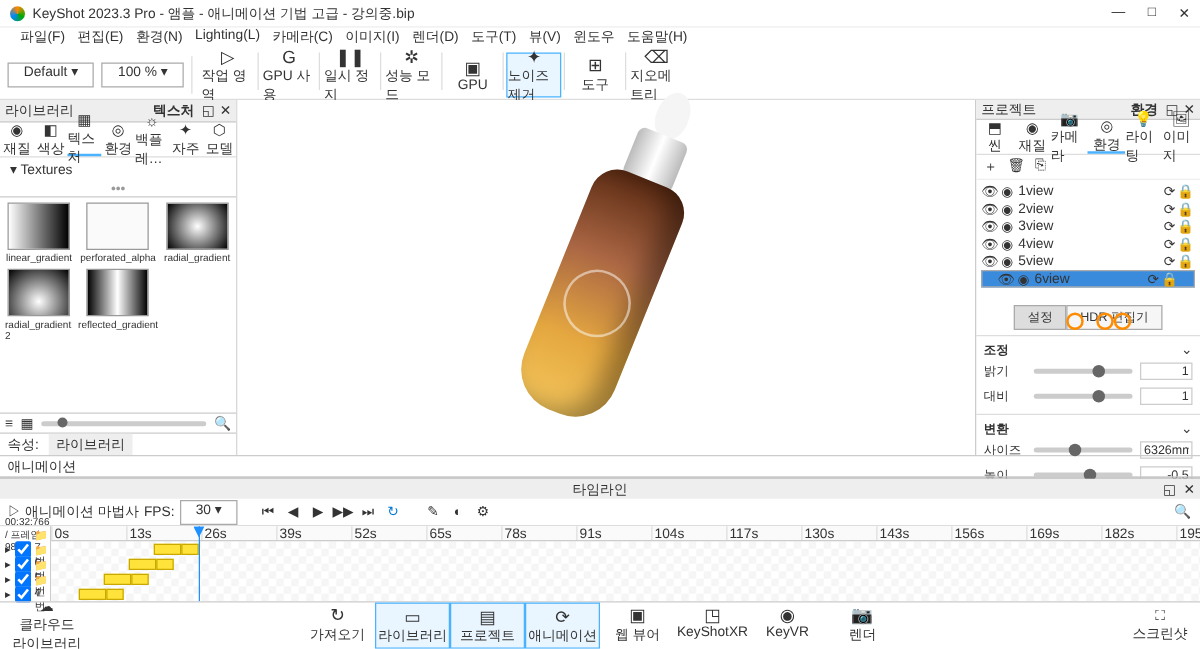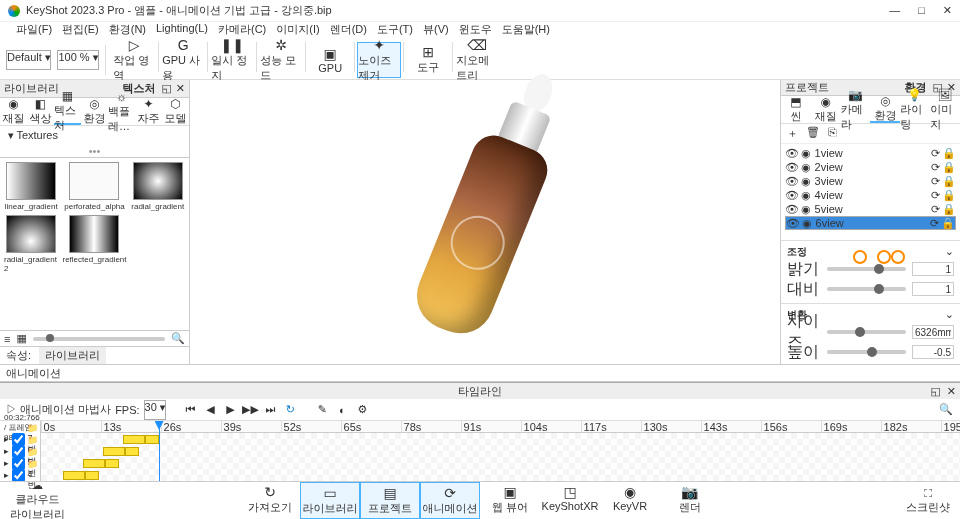--- a/index.html
+++ b/index.html
@@ -7,21 +7,21 @@
 .titlebar{height:22px;background:#fff;display:flex;align-items:center;padding:0 8px;border-bottom:1px solid #eee}
 .titlebar .logo{width:12px;height:12px;border-radius:50%;background:conic-gradient(#f80,#0a0,#08f,#f80);margin-right:6px}
 .titlebar .title{flex:1}
 .titlebar .winctl{display:flex;gap:18px}
 .titlebar .winctl span{cursor:pointer}
 .menubar{height:18px;display:flex;gap:10px;padding:0 16px;align-items:flex-start;color:#222}
 .toolbar{height:40px;display:flex;align-items:center;padding:2px 6px;gap:6px;border-bottom:1px solid #ddd}
 .tbtn{display:flex;flex-direction:column;align-items:center;justify-content:center;width:44px;height:36px;font-size:10px;border:1px solid transparent;cursor:pointer}
 .tbtn.active{border:1px solid #4ab3ff;background:#eaf6ff}
 .tbtn .ico{font-size:14px;height:16px}
-.sel{border:1px solid #aaa;height:20px;padding:0 0;background:#fff}
+.sel{border:1px solid #aaa;height:20px;padding:0 12px;background:#fff}
 .vsep{width:1px;height:30px;background:#ddd}
 .main{flex:1;display:flex;min-height:0}
 .panel-left{width:190px;border-right:1px solid #ccc;display:flex;flex-direction:column}
 .panel-right{width:180px;border-left:1px solid #ccc;display:flex;flex-direction:column}
 .panel-head{height:18px;background:#eee;border-bottom:1px solid #ccc;display:flex;align-items:center;padding:0 4px;font-size:10px}
 .panel-head .spacer{flex:1}
 .tabstrip{display:flex;height:28px;border-bottom:1px solid #ddd}
 .tabstrip .tab{flex:1;display:flex;flex-direction:column;align-items:center;justify-content:center;font-size:9px;cursor:pointer}
 .tabstrip .tab.active{border-bottom:2px solid #4ab3ff;color:#0078d4}
 .tabstrip .tab .ti{font-size:12px}
@@ -43,21 +43,21 @@
 .scene-row.sel{background:#3a8bdc;color:#fff}
 .scene-row .eye{width:12px;text-align:center}
 .scene-row .rigs{margin-left:auto;display:flex;gap:2px;color:#666}
 .hdr-preview{margin:4px auto;width:160px;height:42px;background:linear-gradient(90deg,#111 0%,#111 30%,#fff 33%,#fff 40%,#111 44%,#111 58%,#fff 62%,#fff 70%,#111 74%,#111 100%);border-radius:4px;position:relative}
 .hdr-preview .pin{position:absolute;width:14px;height:14px;border:2px solid #ff8c00;border-radius:50%;top:14px}
 .seg{display:flex;justify-content:center;gap:0;margin:4px 0}
 .seg button{border:1px solid #aaa;background:#f6f6f6;padding:2px 10px;font-size:10px}
 .seg button.on{background:#ddd}
 .prop-section{border-top:1px solid #ddd;padding:4px 6px}
 .prop-row{display:flex;align-items:center;height:20px;gap:6px}
-.prop-row .lbl{width:34px;font-size:16px}
+.prop-row .lbl{width:34px;font-size:10px}
 .prop-row .slider{flex:1;height:4px;background:#ccc;position:relative;border-radius:2px}
 .prop-row .slider .knob{position:absolute;width:10px;height:10px;background:#666;border-radius:50%;top:-3px}
 .prop-row .val{width:42px;text-align:right;font-size:10px;border:1px solid #ccc;padding:1px 2px;height:14px}
 .footer-tabs{height:18px;border-top:1px solid #ccc;display:flex;align-items:center;padding:0 6px;gap:8px;font-size:10px}
 .timeline{border-top:1px solid #aaa;display:flex;flex-direction:column}
 .tl-head{height:16px;background:#eee;display:flex;align-items:center;justify-content:center;font-size:10px;position:relative}
 .tl-head .pops{position:absolute;right:4px;display:flex;gap:6px}
 .tl-ctrl{height:22px;display:flex;align-items:center;gap:4px;padding:0 6px;border-bottom:1px solid #ddd}
 .tl-ctrl .pb{width:16px;height:16px;display:flex;align-items:center;justify-content:center;cursor:pointer}
 .tl-body{height:60px;display:flex}
@@ -334,20 +334,24 @@
             <span>⟳</span>
             <span>🔒</span>
           </span>
         </div>
       </div>
     <div class="hdr-preview">
       <div class="pin" style="left:62px"></div>
         <div class="pin" style="left:86px"></div>
         <div class="pin" style="left:100px"></div>
     </div>
+    <div class="seg">
+      <button class="on">설정</button>
+      <button>HDR 편집기</button>
+    </div>
     <div id="propsections">
         <div class="prop-section">
           <div style="display:flex">
             <b style="flex:1;font-size:10px">조정</b>
             <span>⌄</span>
           </div>
           <div class="prop-row">
             <span class="lbl">밝기</span>
             <div class="slider">
               <div class="knob" style="left:60%"></div>

